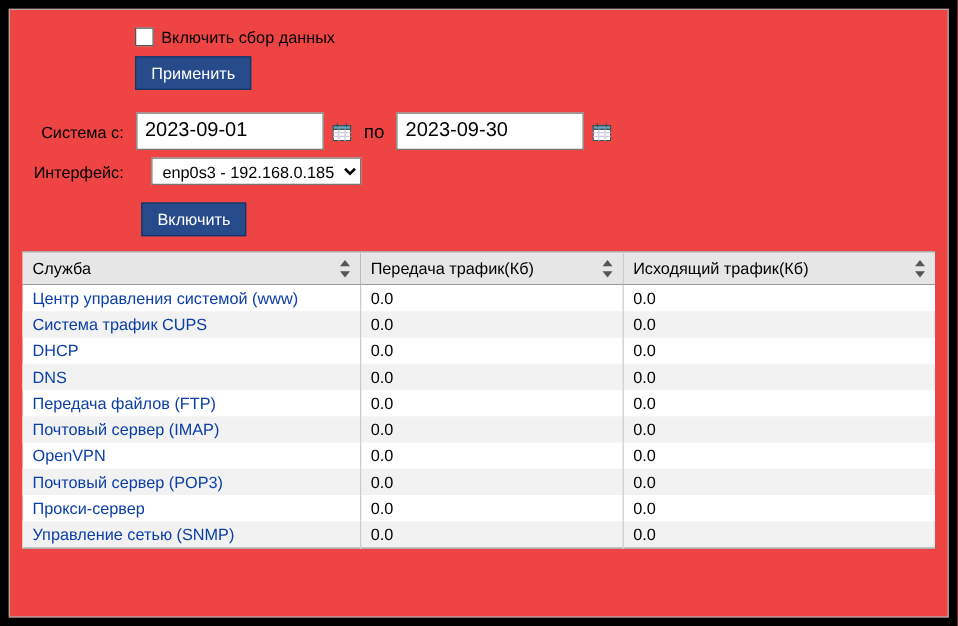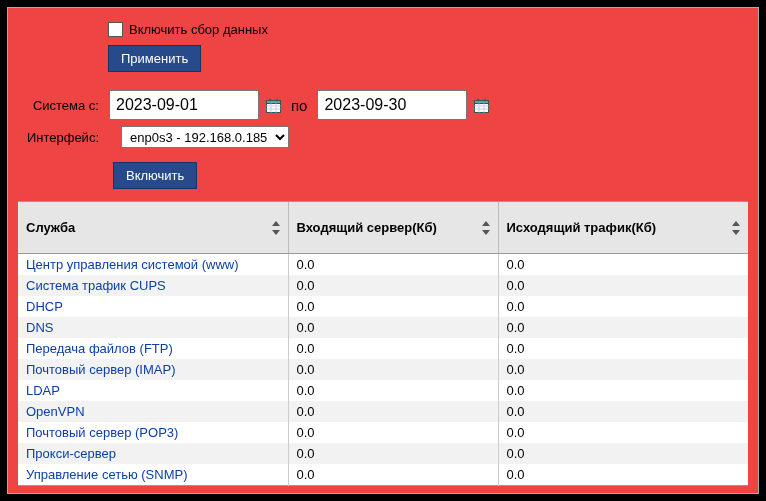--- a/index.html
+++ b/index.html
@@ -85,22 +85,22 @@
     width: 100%;
     border-collapse: collapse;
     background: #fff;
     font-size: 13px;
     border-top: 1px solid #999;
     border-bottom: 1px solid #999;
   }
   thead th {
     background: #e6e6e6;
     text-align: left;
-    font-weight: bold;
-    padding: 18px 8px;
+    font-weight: normal;
+    padding: 5px 8px;
     border-top: 1px solid #999;
     border-bottom: 1px solid #999;
     position: relative;
     color: #000;
   }
   thead th + th { border-left: 1px solid #bbb; }
   th .sort {
     position: absolute;
     right: 6px; top: 50%;
     transform: translateY(-50%);
@@ -196,21 +196,21 @@
         <col class="col-in">
         <col class="col-out">
       </colgroup>
     <thead>
       <tr>
         <th>
           <span>Служба</span>
           <span class="sort"></span>
         </th>
         <th>
-          <span>Входящий сервер(Кб)</span>
+          <span>Передача трафик(Кб)</span>
           <span class="sort"></span>
         </th>
         <th>
           <span>Исходящий трафик(Кб)</span>
           <span class="sort"></span>
         </th>
       </tr>
     </thead>
     <tbody id="tbody">
         <tr>
@@ -237,25 +237,20 @@
           <td><a href="#">Передача файлов (FTP)</a></td>
           <td>0.0</td>
           <td>0.0</td>
         </tr>
         <tr>
           <td><a href="#">Почтовый сервер (IMAP)</a></td>
           <td>0.0</td>
           <td>0.0</td>
         </tr>
         <tr>
-          <td><a href="#">LDAP</a></td>
-          <td>0.0</td>
-          <td>0.0</td>
-        </tr>
-        <tr>
           <td><a href="#">OpenVPN</a></td>
           <td>0.0</td>
           <td>0.0</td>
         </tr>
         <tr>
           <td><a href="#">Почтовый сервер (POP3)</a></td>
           <td>0.0</td>
           <td>0.0</td>
         </tr>
         <tr>

